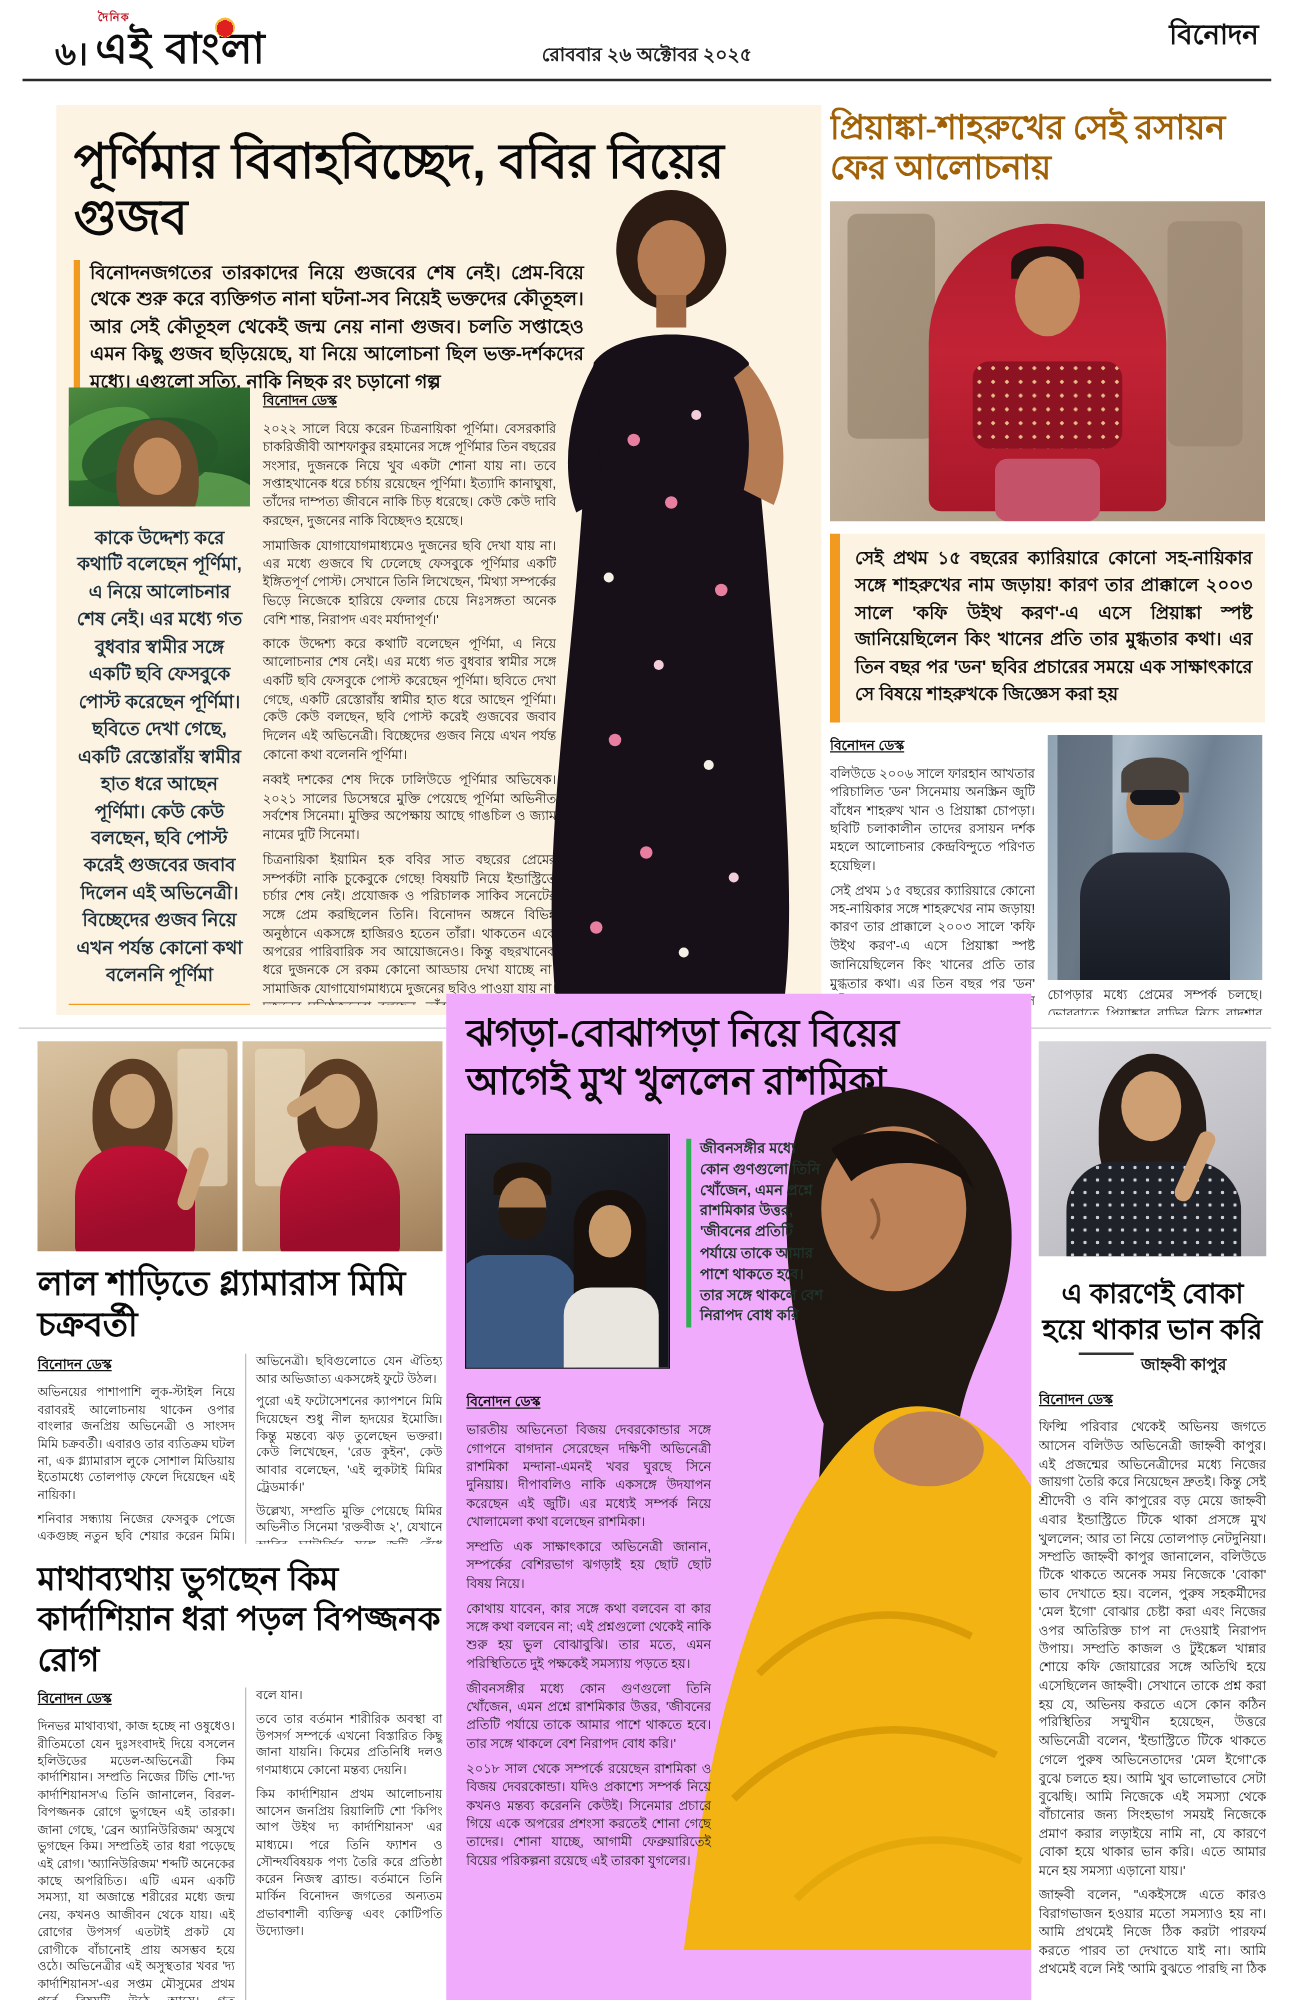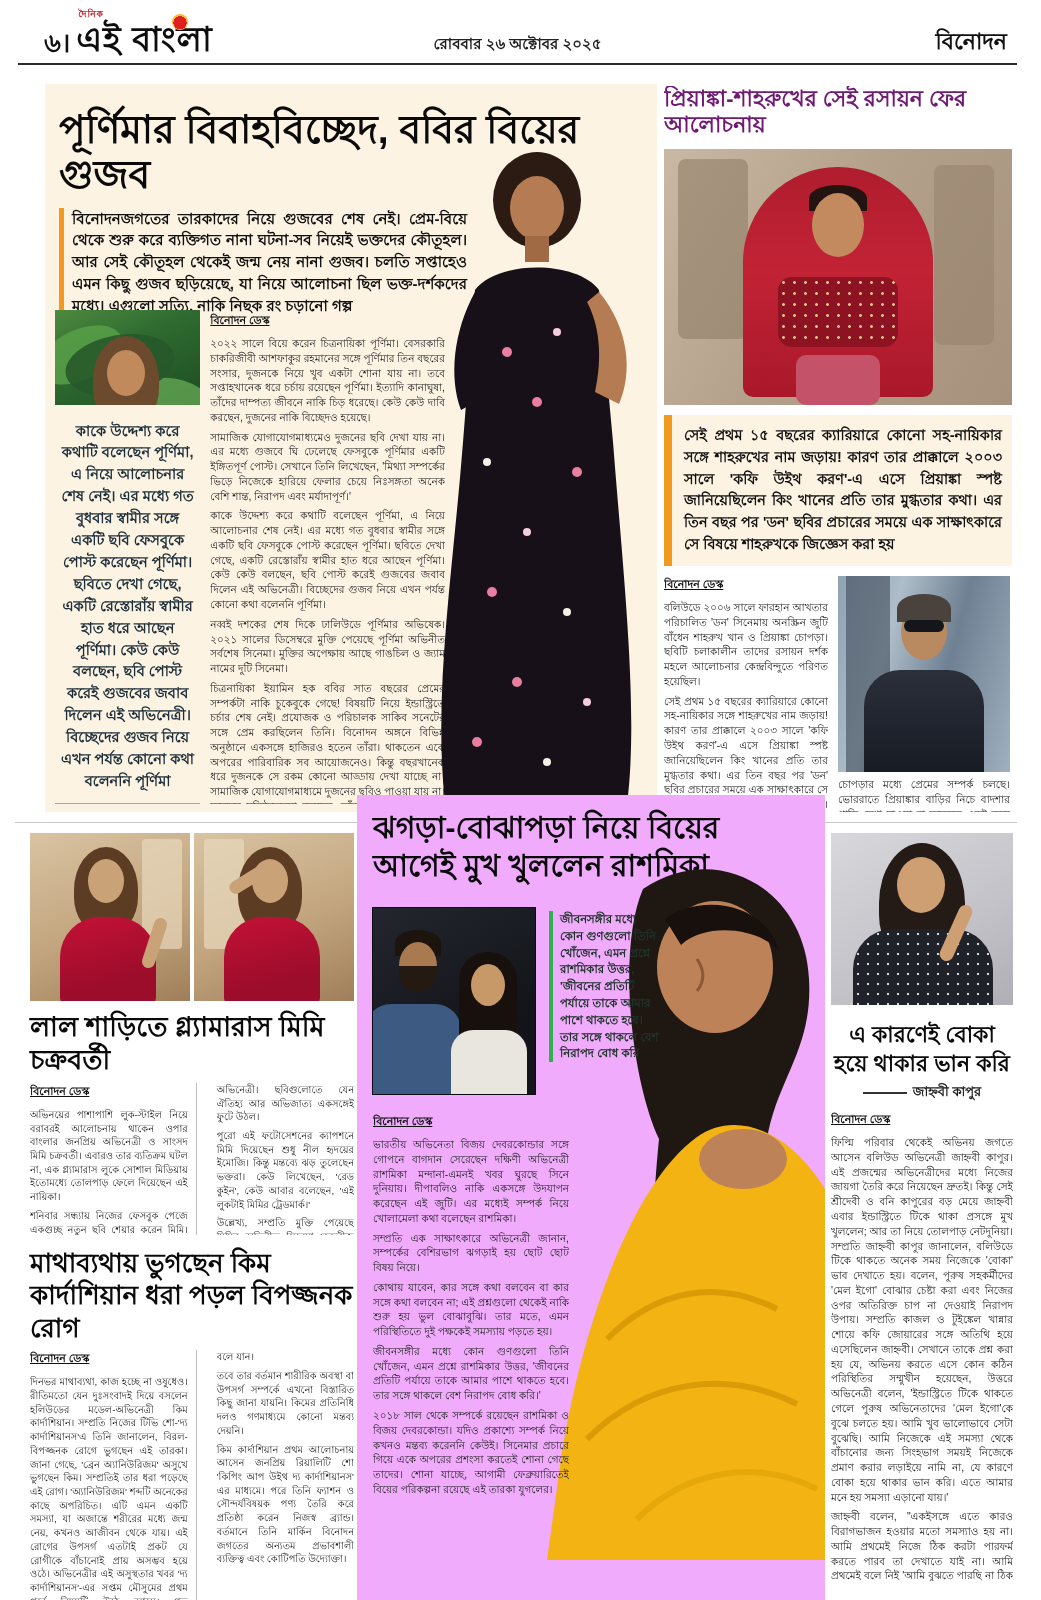--- a/index.html
+++ b/index.html
@@ -14,21 +14,21 @@
   .hdr { position:absolute; left:18px; right:24px; top:10px; height:52px; }
   .hdr-rule { position:absolute; left:18px; right:24px; top:63px; border-top:2px solid #2a2a2a; }
   .logo-wrap { position:absolute; left:26px; top:4px; display:flex; align-items:flex-end; gap:6px; }
   .pageno { font-size:26px; font-weight:bold; color:#111; line-height:1; }
   .masthead { position:relative; font-size:34px; font-weight:bold; color:#0d0d0d; line-height:1;
               letter-spacing:1px; padding-top:8px; }
   .masthead-tag { position:absolute; top:-4px; left:2px; font-size:9px; color:#c1121f; font-weight:bold; }
   .masthead-sun { position:absolute; top:0px; left:96px; width:16px; height:16px; border-radius:50%;
                   background:radial-gradient(circle at 50% 55%, #e02020 0 55%, #f6b93b 56% 80%, transparent 81%); }
   .hdr-date { position:absolute; left:0; right:0; top:22px; text-align:center; font-size:15px; font-weight:bold; color:#222; }
-  .hdr-section { position:absolute; right:10px; top:14px; font-size:22px; font-weight:bold; color:#111; }
+  .hdr-section { position:absolute; right:10px; top:0; font-size:22px; font-weight:bold; color:#111; }
 
   
   .byline { font-size:11px; font-weight:bold; text-decoration:underline; color:#111; margin-bottom:6px; }
   .bodytext p { font-size:10.4px; line-height:1.42; text-align:justify; margin-bottom:5px; color:#222; }
 
   
   .lead-panel { position:absolute; left:45px; top:84px; width:612px; height:728px;
                 background:#fdf3e3; overflow:hidden; }
   .lead-head { font-size:39px; font-weight:bold; color:#0a0a0a; line-height:1.15;
                padding:24px 14px 4px 14px; }
@@ -46,21 +46,21 @@
              background:#6b4a2e; }
   .pt-face { position:absolute; left:52px; top:40px; width:38px; height:46px; border-radius:50%; background:#c08a5c; }
   .lead-quote { flex:1; padding:16px 4px 6px 4px; font-size:14.6px; font-weight:bold; line-height:1.5;
                 text-align:center; color:#1c2f3a; }
   .lead-rail-bar { height:4px; background:#f29a1f; margin-top:4px; }
   .lead-body { width:236px; margin-left:10px; padding-top:2px; overflow:hidden; }
   .purnima-cutout { position:absolute; right:2px; top:58px; width:238px; height:662px; }
 
   
   .srk-panel { position:absolute; left:664px; top:86px; width:348px; height:726px; overflow:hidden; }
-  .srk-head { font-size:22px; font-weight:bold; line-height:1.2; color:#701a75; }
+  .srk-head { font-size:27px; font-weight:bold; line-height:1.2; color:#a16207;font-family:Liberation Serif, serif; }
   .pri-photo { margin-top:10px; width:100%; height:256px; position:relative; overflow:hidden;
       background:linear-gradient(120deg,#c9b8a4 0%,#b4a18b 45%,#a5917c 100%); }
   .pri-blur1 { position:absolute; width:70px; height:180px; left:14px; top:10px; background:#8d7a63;
                filter:blur(0.5px); opacity:.55; border-radius:8px; }
   .pri-blur2 { position:absolute; width:60px; height:180px; right:18px; top:16px; background:#93806a; opacity:.5; border-radius:8px; }
   .pri-veil { position:absolute; left:50%; top:18px; transform:translateX(-50%); width:190px; height:230px;
               border-radius:95px 95px 10px 10px;
               background:linear-gradient(180deg,#b01d2e 0%,#c22335 45%,#a9182a 100%); }
   .pri-face { position:absolute; left:50%; top:44px; transform:translateX(-50%); width:52px; height:64px;
               border-radius:50%; background:#c28a5e; }
@@ -99,21 +99,21 @@
       background:linear-gradient(160deg,#d9c3a2 0%,#c2a57e 55%,#9f7f5b 100%); }
   .mi-hall { position:absolute; right:8px; top:6px; width:40px; height:110px; background:#e8d9bd; opacity:.7; border-radius:4px; }
   .mi-hair { position:absolute; left:44px; top:14px; width:64px; height:86px; border-radius:50% 50% 42% 42%; background:#5d3c24; }
   .mi-face { position:absolute; left:58px; top:26px; width:36px; height:44px; border-radius:50%; background:#caa277; }
   .mi-saree { position:absolute; left:30px; top:84px; width:96px; height:90px; border-radius:40px 40px 10px 10px;
       background:linear-gradient(165deg,#c41136,#9c0d2b 70%); }
   .mi-arm { position:absolute; width:13px; height:52px; border-radius:7px; background:#caa277; }
   .bl-head { margin-top:10px; font-size:27px; font-weight:bold; line-height:1.22; color:#0a0a0a; }
   .twocol { display:flex; gap:8px; margin-top:6px; }
   .twocol .c { width:50%; overflow:hidden; }
-  .twocol .c + .c { border-left:1px solid #bdbdbd; padding-left:20px; }
+  .twocol .c + .c { border-left:1px solid #bdbdbd; padding-left:8px; }
   .mimi-body { height:152px; }
   .kim-head { margin-top:12px; font-size:26px; font-weight:bold; line-height:1.25; color:#0a0a0a; }
   .kim-body { height:252px; }
   .bl-col .bodytext p { font-size:9.8px; line-height:1.4; }
 
   
   .mint-panel { position:absolute; left:357px; top:795px; width:468px; height:828px;
       background:#f0abfc; overflow:hidden; }
   .rash-head { padding:14px 16px 2px 16px; font-size:30px; font-weight:bold; line-height:1.25; color:#0a0a0a; }
   .rash-photo { position:absolute; left:15px; top:112px; width:164px; height:188px; overflow:hidden;
@@ -134,21 +134,21 @@
   
   .br-col { position:absolute; left:831px; top:833px; width:182px; }
   .jan-photo { width:182px; height:172px; position:relative; overflow:hidden;
       background:linear-gradient(150deg,#d8d8dc 0%,#c2c2c8 60%,#aeaeb4 100%); }
   .jan-hair { position:absolute; left:48px; top:10px; width:86px; height:120px; border-radius:50% 50% 40% 40%; background:#241a16; }
   .jan-face { position:absolute; left:66px; top:24px; width:48px; height:56px; border-radius:50%; background:#cf9f74; }
   .jan-saree { position:absolute; left:22px; top:96px; width:140px; height:80px; border-radius:40px 40px 0 0;
       background:#20222a; background-image:radial-gradient(circle,#cfd2da 1.2px, transparent 1.6px); background-size:10px 10px; }
   .jan-arm { position:absolute; left:118px; top:70px; width:14px; height:60px; border-radius:7px; background:#cf9f74; transform:rotate(24deg); }
   .jan-head { margin-top:16px; text-align:center; font-size:22px; font-weight:bold; line-height:1.3; color:#0a0a0a; }
-  .jan-attr { margin-top:4px; display:flex; align-items:center; justify-content:center; gap:6px;
+  .jan-attr { margin-top:4px; display:flex; justify-content:center; gap:6px;
       font-size:13px; font-weight:bold; color:#222; }
   .jan-attr .dash { width:44px; border-top:2px solid #333; }
   .jan-bodywrap { margin-top:8px; height:470px; overflow:hidden; }
 </style>
 </head>
 <body>
 
 <div class="hdr">
   <div class="logo-wrap">
     <span class="pageno">৬।</span>

